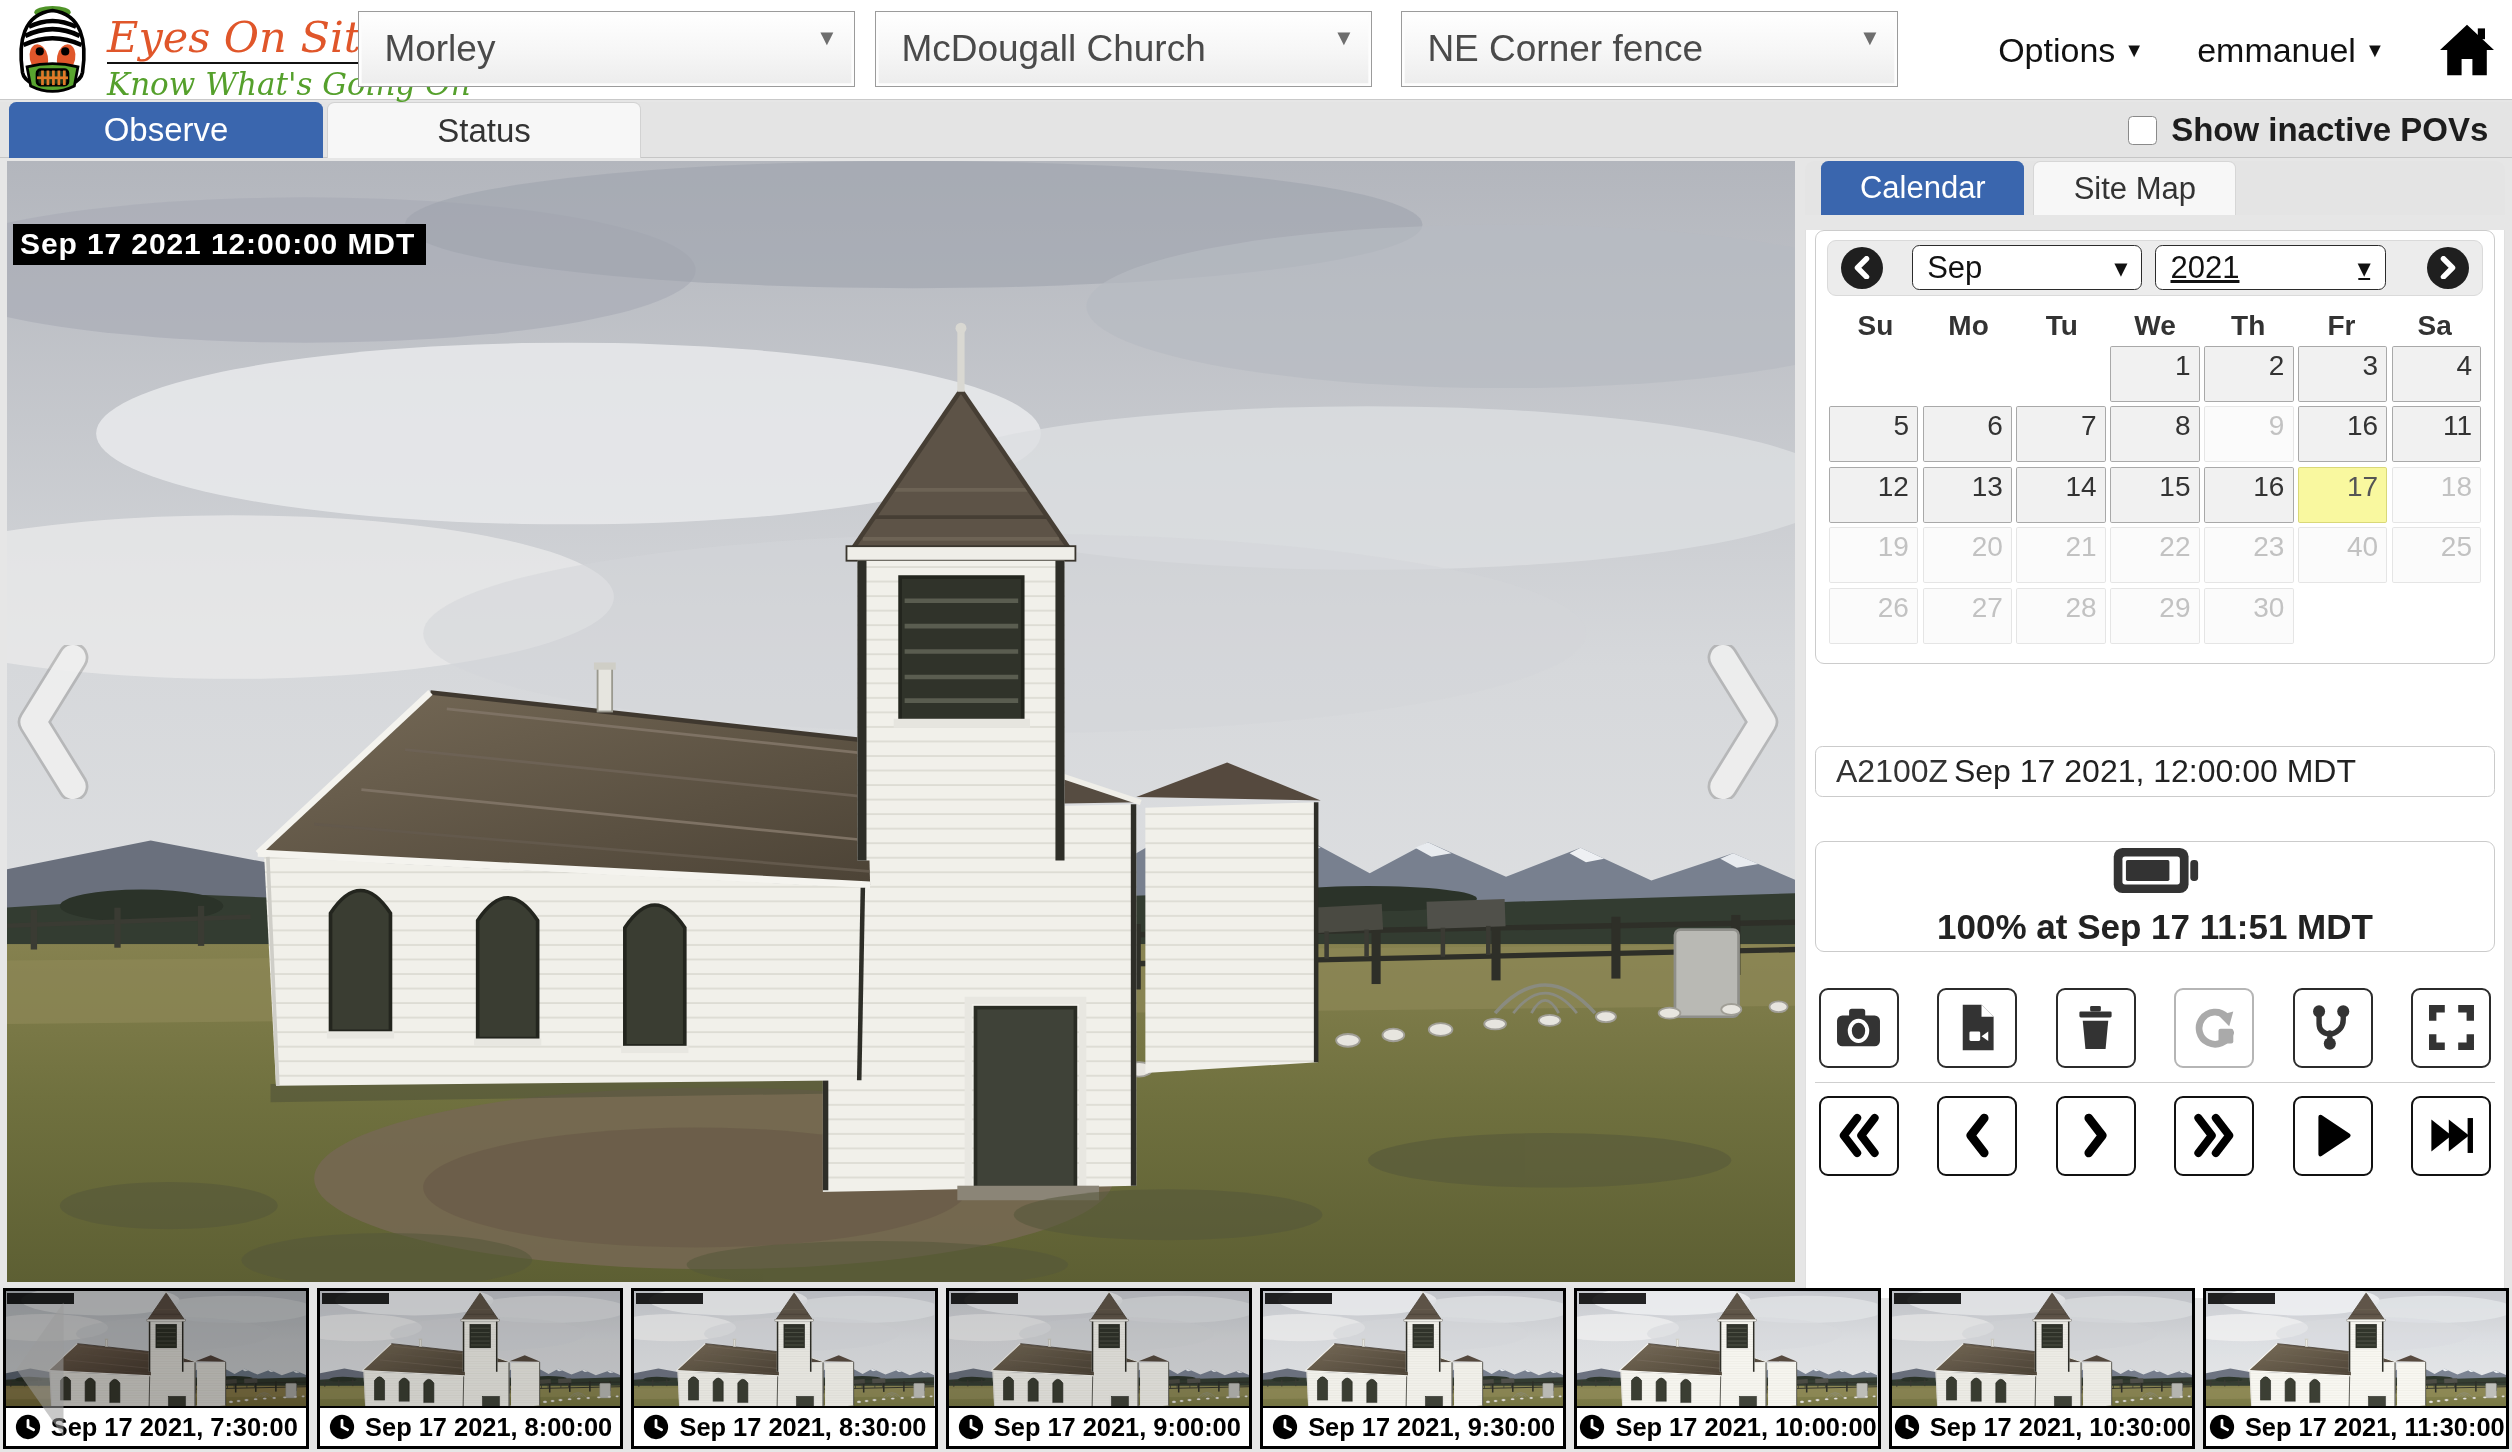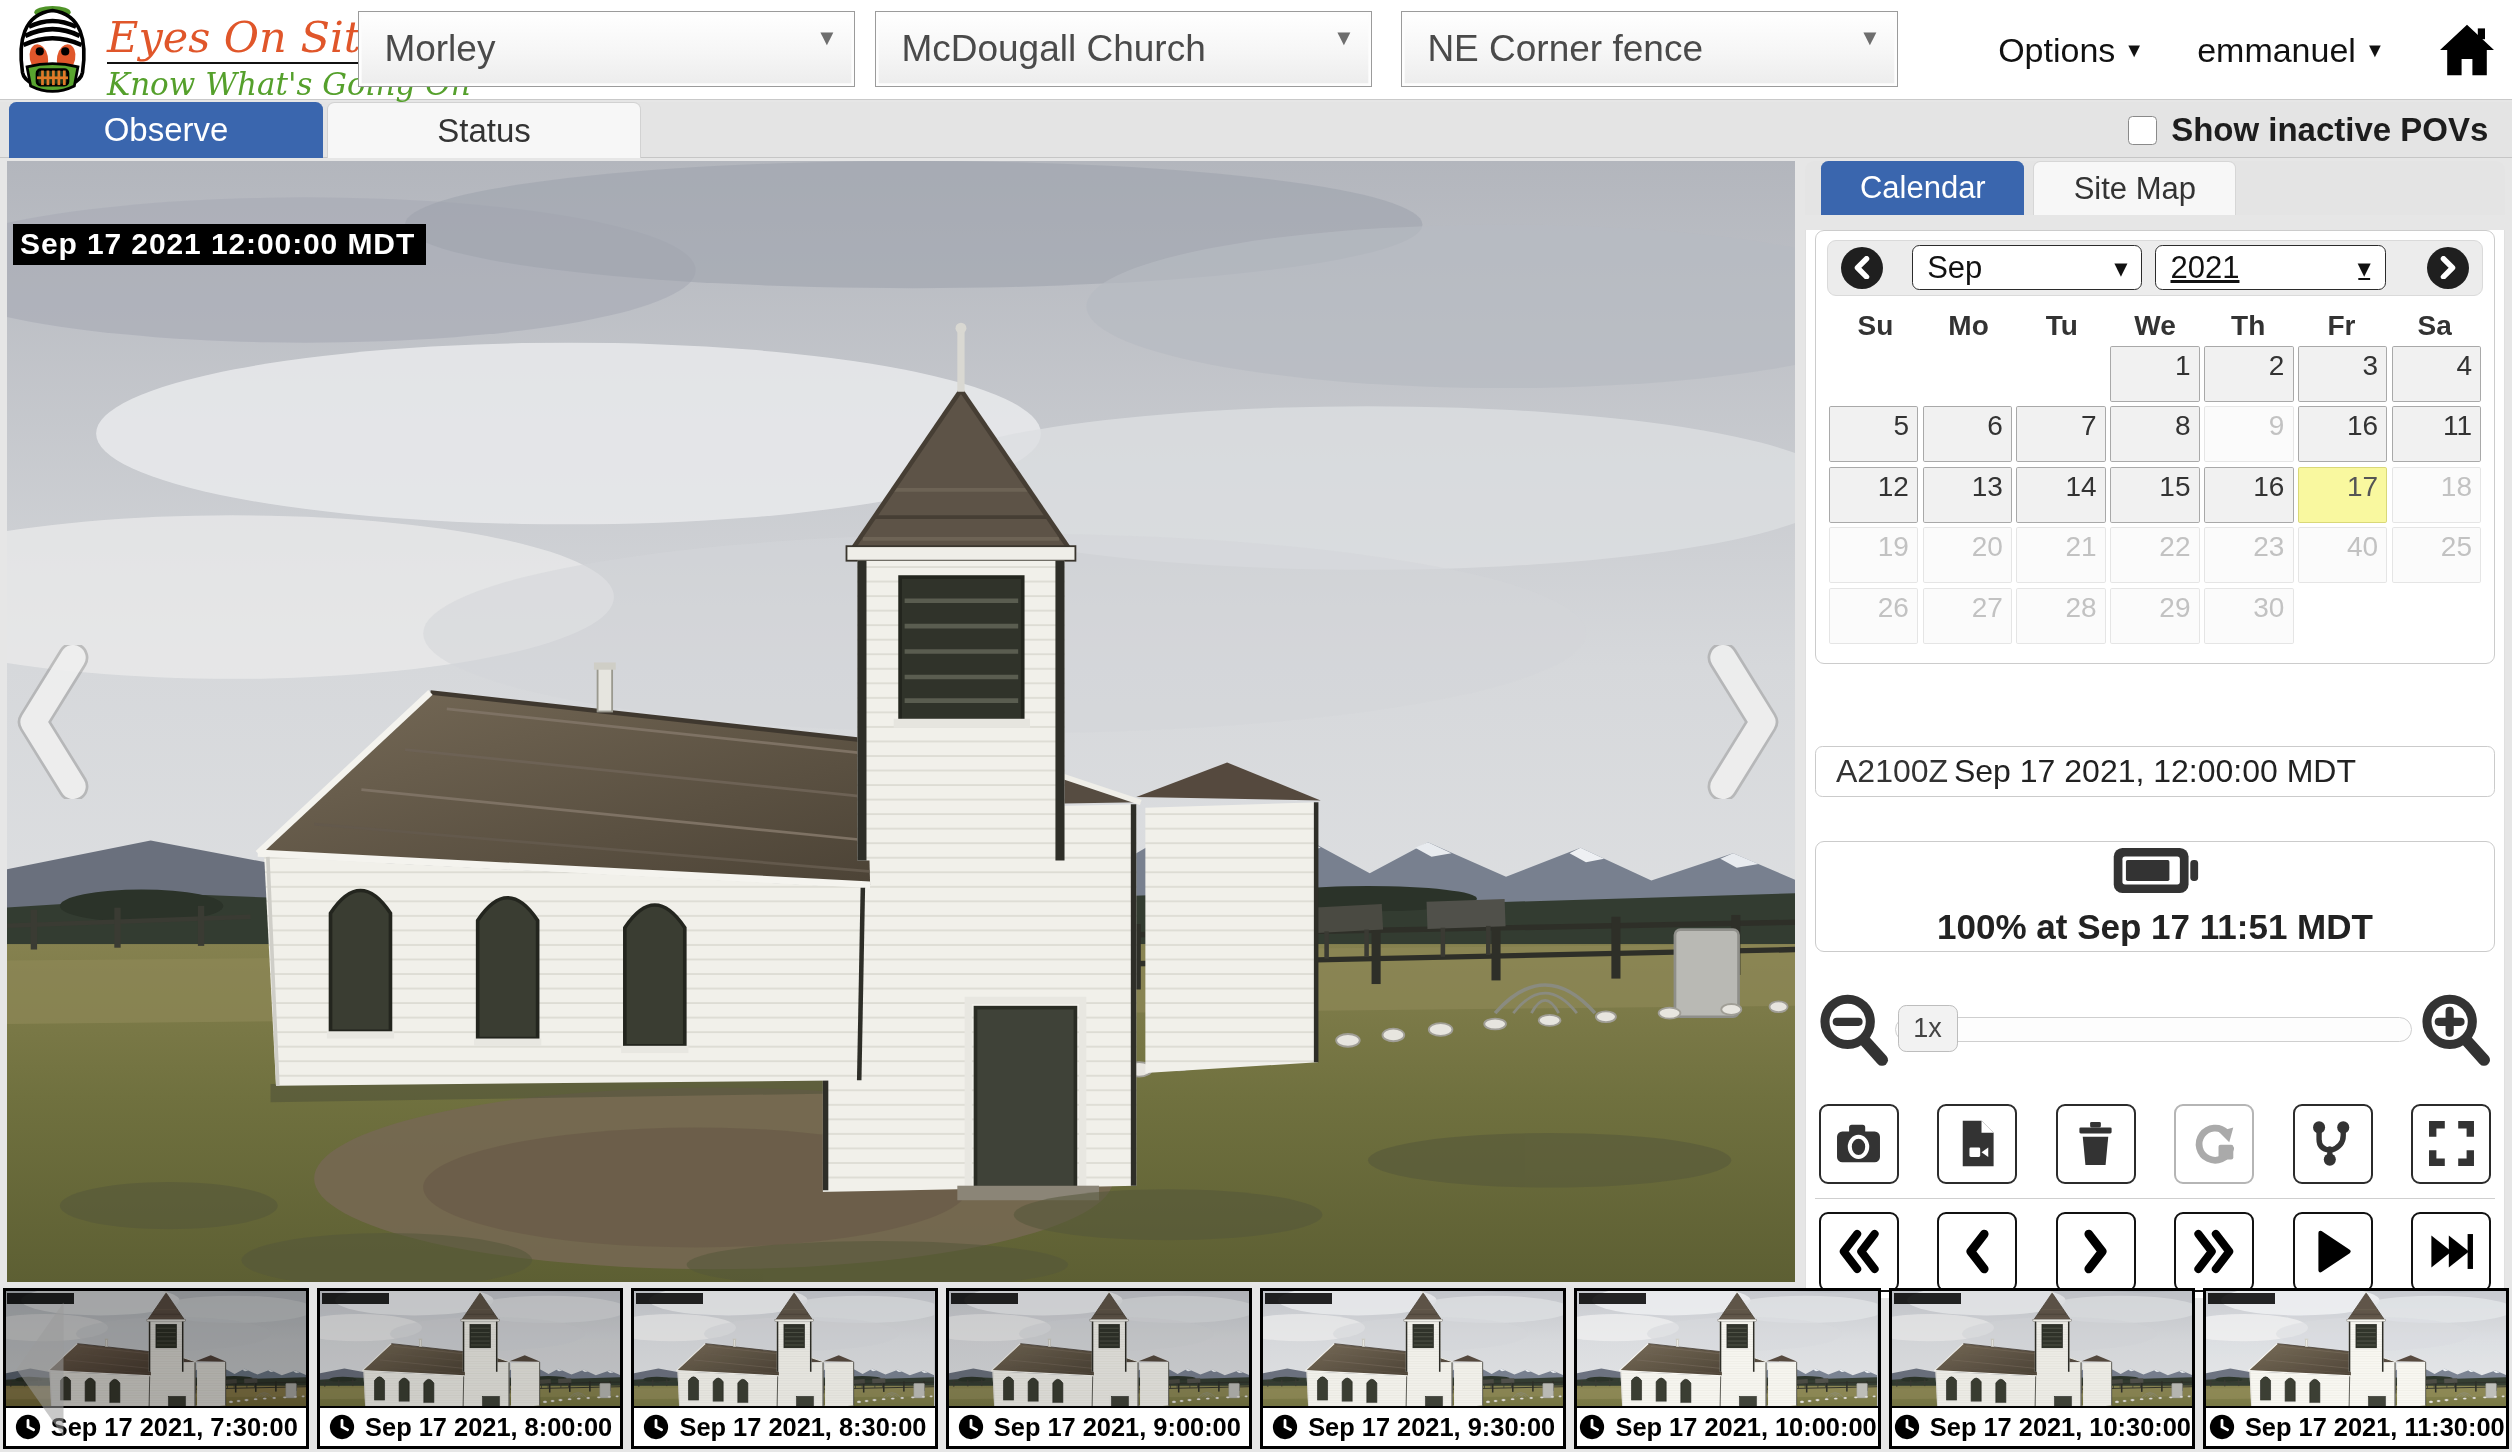--- a/index.html
+++ b/index.html
@@ -599,31 +599,20 @@
       <span class="cam-time">Sep 17 2021, 12:00:00 MDT</span>
     </div>
 
     <div class="batt-card">
       <svg viewBox="0 0 96 54" width="87" height="49">
           <use href="#i-battery"></use>
         </svg>
       <div class="batt-text">100% at Sep 17 11:51 MDT</div>
     </div>
 
-    <div class="zoom-row">
-      <div class="mag"><svg viewBox="0 0 86 86" width="78" height="78">
-            <use href="#i-magminus"></use>
-          </svg></div>
-      <div class="zoom-track">
-        <div class="zoom-handle">1x</div>
-      </div>
-      <div class="mag"><svg viewBox="0 0 86 86" width="78" height="78">
-            <use href="#i-magplus"></use>
-          </svg></div>
-    </div>
 
     <div class="act-row">
       <div class="abtn">
           <svg viewBox="0 0 56 56" width="51" height="51">
             <use href="#i-camera"></use>
           </svg>
         </div>
       <div class="abtn">
           <svg viewBox="0 0 56 56" width="51" height="51">
             <use href="#i-videofile"></use>

